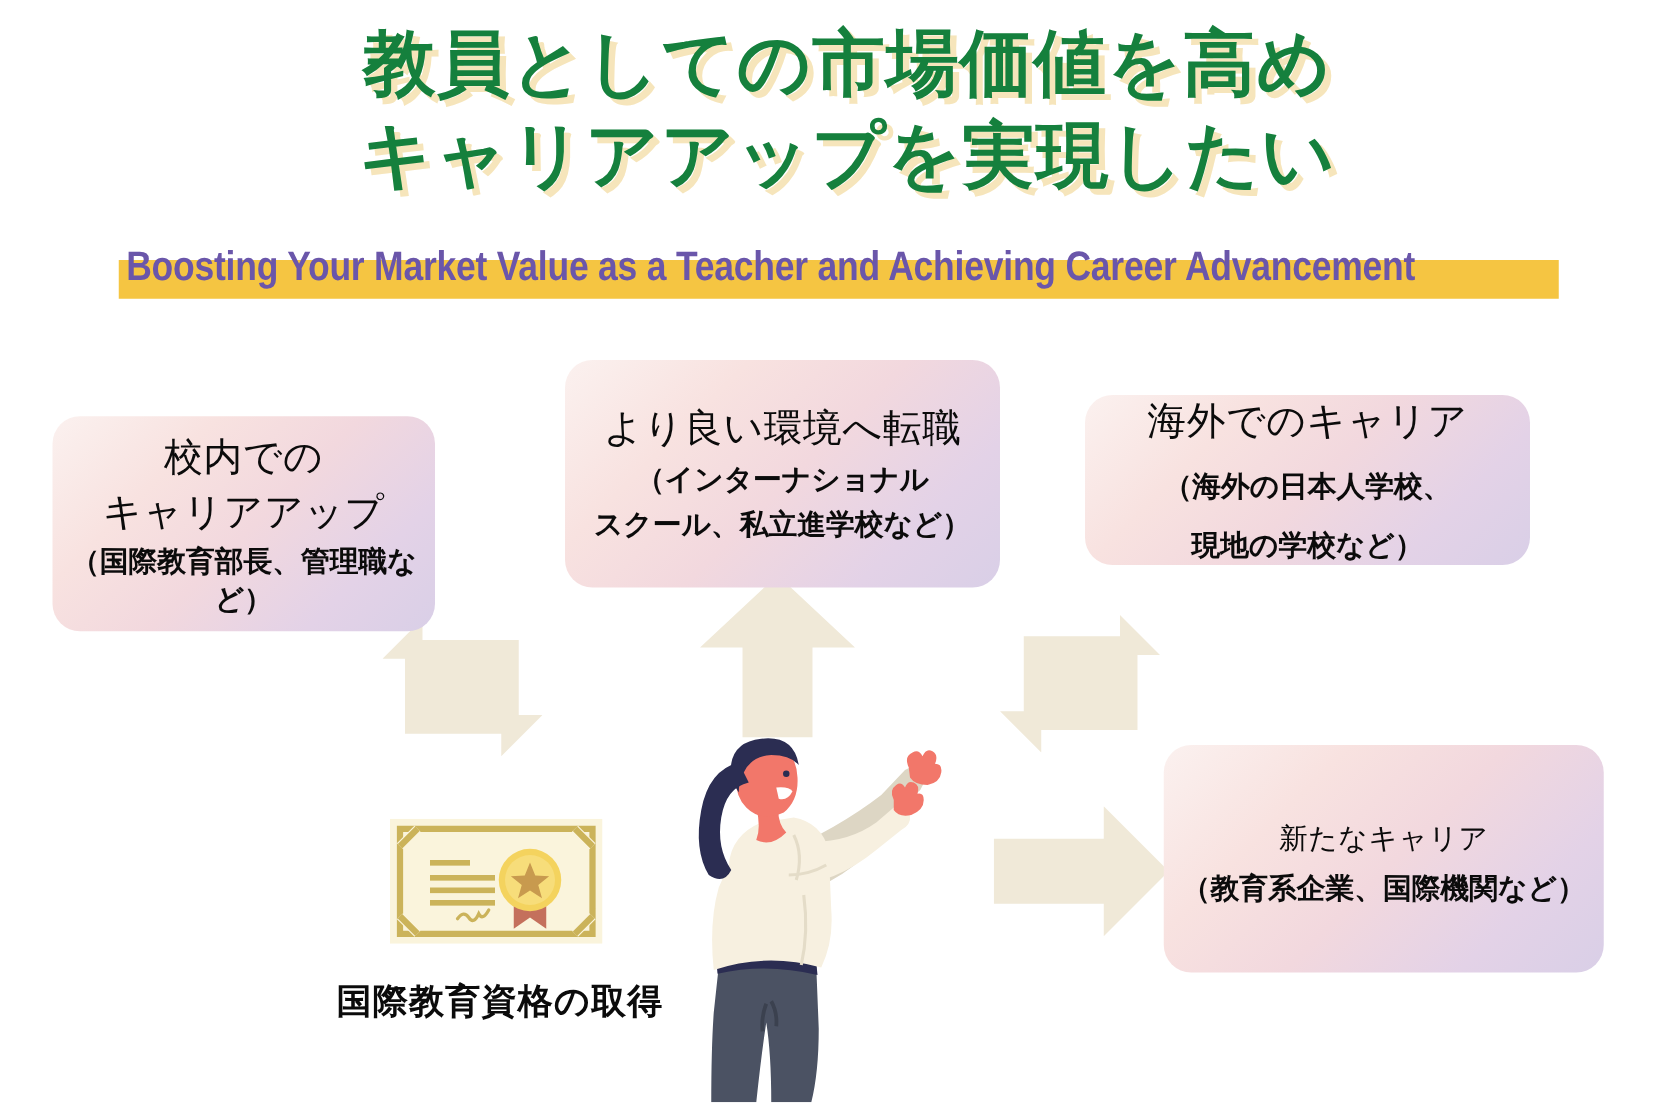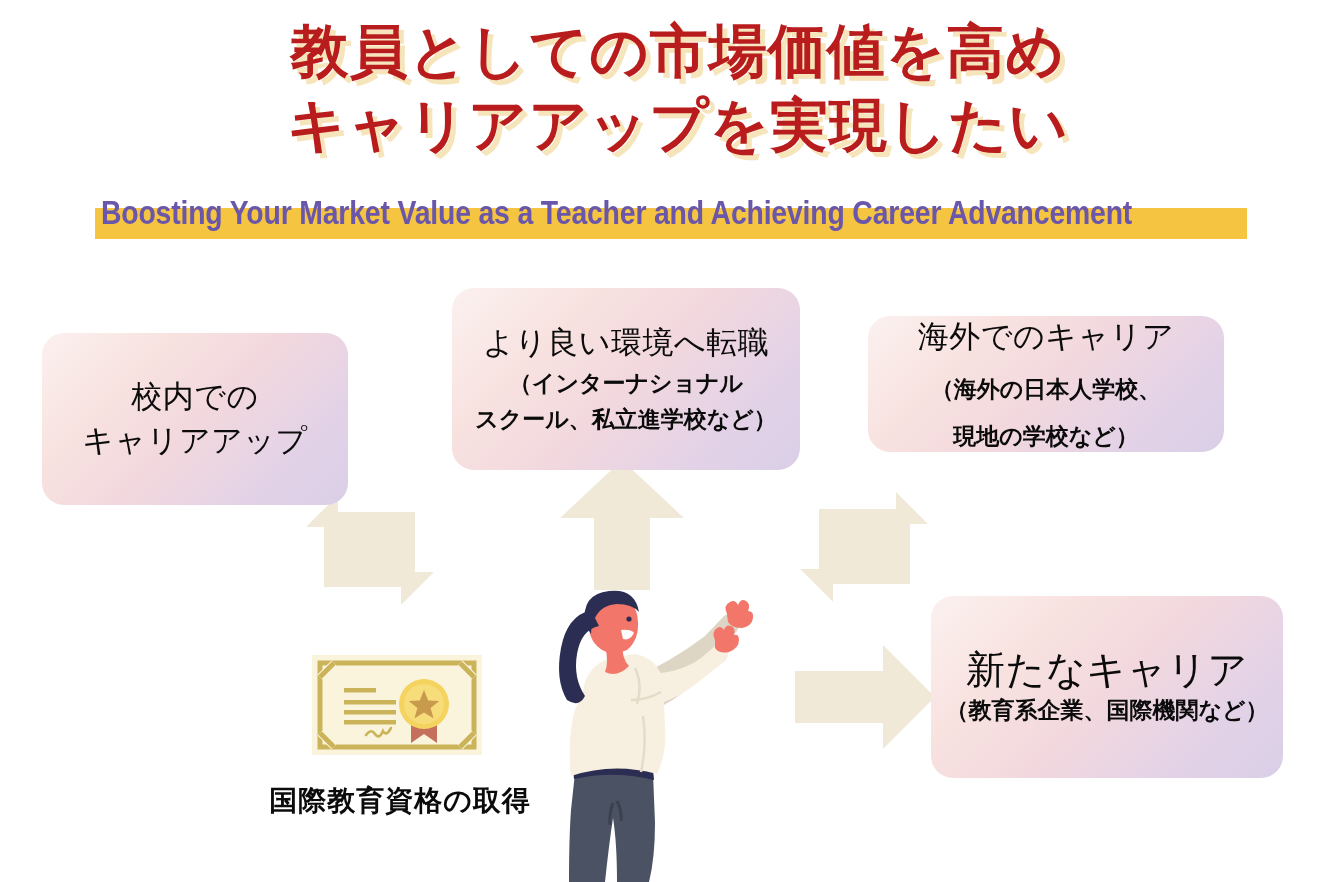--- a/index.html
+++ b/index.html
@@ -22,21 +22,21 @@
     position: absolute;
     left: 0;
     top: 14px;
     width: 1341px;
     text-align: center;
   }
   .title-line {
     font-size: 58px;
     font-weight: 700;
     line-height: 74px;
-    color: #b91c1c;
+    color: #15803d;
     letter-spacing: 1px;
     text-shadow: 5px 5px 0 #f6e5bb;
     white-space: nowrap;
     margin-left: 15px;
   }
 
   
   .subtitle-wrap {
     position: absolute;
     left: 0;
@@ -112,21 +112,21 @@
 
   #card-internal .card-title { font-size: 31px; line-height: 44px; }
   #card-internal .card-sub   { font-size: 23px; line-height: 30px; margin-top: 2px;}
 
   #card-transfer .card-title { font-size: 31px; line-height: 40px; }
   #card-transfer .card-sub   { font-size: 23px; line-height: 32px; margin-top: 4px;}
 
   #card-overseas .card-title { font-size: 31px; line-height: 42px; }
   #card-overseas .card-sub   { font-size: 23px; line-height: 32px; margin-top: 2px;}
 
-  #card-newcareer .card-title { font-size: 39px; line-height: 44px; }
+  #card-newcareer .card-title { font-size: 23px; line-height: 44px; }
   #card-newcareer .card-sub   { font-size: 23px; line-height: 32px; margin-top: 2px;}
 
   
   #certificate {
     position: absolute;
     left: 312px;
     top: 655px;
     width: 170px;
     height: 100px;
     z-index: 3;
@@ -190,20 +190,21 @@
 
   <div class="arrow" style="left:795px; top:645px; width:140px; height:104px;">
     <svg viewBox="0 0 140 104" width="140" height="104">
       <polygon points="0,26 88,26 88,0 140,52 88,104 88,78 0,78" fill="#f0e9d8"></polygon>
     </svg>
   </div>
 
   <div class="card" id="card-internal">
     <div class="card-title">校内での</div>
     <div class="card-title">キャリアアップ</div>
+    <div class="card-sub">（国際教育部長、管理職など）</div>
   </div>
 
   <div class="card" id="card-transfer">
     <div class="card-title">より良い環境へ転職</div>
     <div class="card-sub">（インターナショナル</div>
     <div class="card-sub">スクール、私立進学校など）</div>
   </div>
 
   <div class="card" id="card-overseas">
     <div class="card-title">海外でのキャリア</div>

